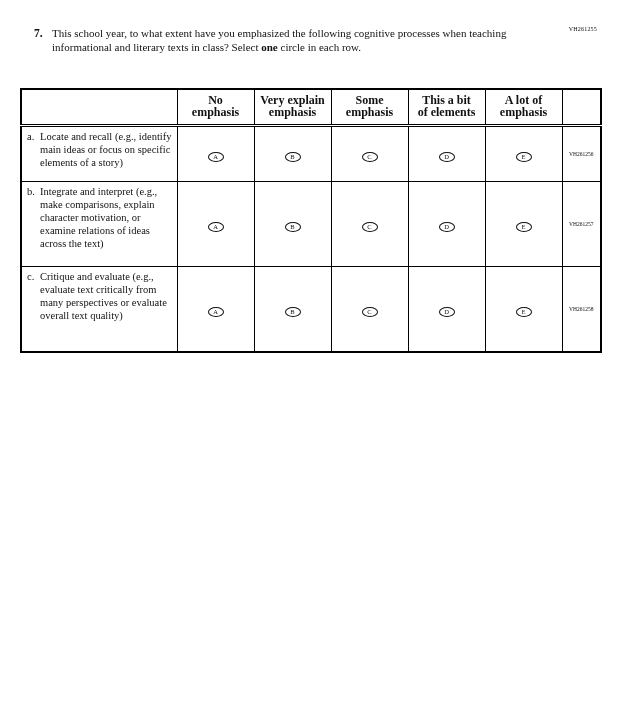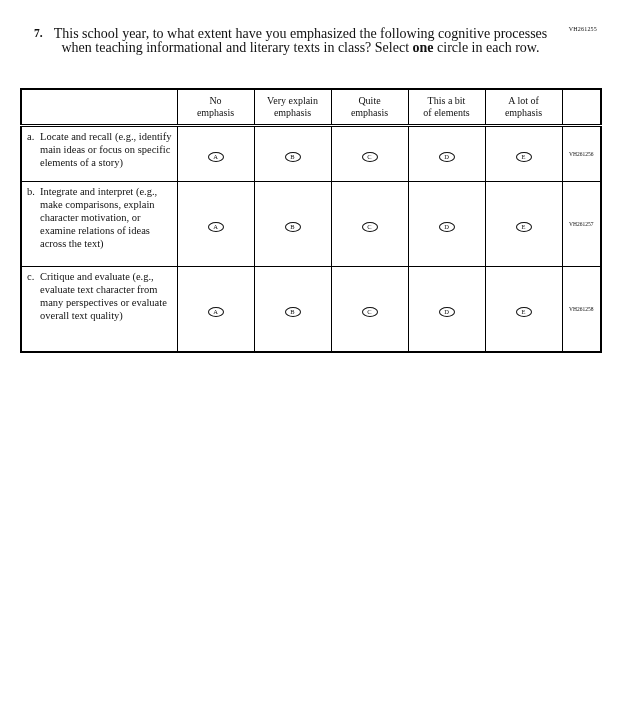--- a/index.html
+++ b/index.html
@@ -25,38 +25,37 @@
     position: absolute;
     top: 27px; left: 34px;
     display: flex;
   }
   .qnum {
     font-weight: bold;
     font-size: 11.5px; line-height: 13.5px;
     width: 18px; flex: none;
   }
   .qtext {
-    font-size: 14px; line-height: 13.5px;
+    font-size: 11px; line-height: 13.5px;
     width: 497px;
-    text-align: center;
   }
   .qtext b { font-weight: bold; }
 
   table.survey {
     position: absolute;
     left: 20px; top: 88px;
     width: 580px;
     border-collapse: collapse;
     table-layout: fixed;
     border: 2px solid #000;
   }
   .survey td, .survey th { border: 1px solid #000; }
   .survey th {
-    font-size: 10px; line-height: 11.5px;
-    font-weight: normal;
+    font-size: 12px; line-height: 11.5px;
+    font-weight: bold;
     text-align: center; vertical-align: middle;
     height: 36px;
     border-bottom: 3px double #000;
     padding: 2px 1px;
   }
   .label-cell {
     vertical-align: top;
     padding: 3px 4px 2px 5px;
     font-size: 10.5px; line-height: 13.2px;
   }
@@ -109,21 +108,21 @@
         <th></th>
         <th>
           <span>No</span><br>
           <span>emphasis</span>
         </th>
         <th>
           <span>Very explain</span><br>
           <span>emphasis</span>
         </th>
         <th>
-          <span>Quite</span><br>
+          <span>Some</span><br>
           <span>emphasis</span>
         </th>
         <th>
           <span>This a bit</span><br>
           <span>of elements</span>
         </th>
         <th>
           <span>A lot of</span><br>
           <span>emphasis</span>
         </th>
@@ -183,21 +182,21 @@
         </td>
         <td class="code-cell">
           <span>VH261257</span>
         </td>
       </tr>
 
       <tr class="row-2">
         <td class="label-cell">
           <div class="hang">
             <span class="row-letter">c.</span>
-            <span>Critique and evaluate (e.g., evaluate text character from many perspectives or evaluate overall text quality)</span>
+            <span>Critique and evaluate (e.g., evaluate text critically from many perspectives or evaluate overall text quality)</span>
           </div>
         </td>
         <td class="opt-cell">
           <span class="oval">A</span>
         </td>
         <td class="opt-cell">
           <span class="oval">B</span>
         </td>
         <td class="opt-cell">
           <span class="oval">C</span>

